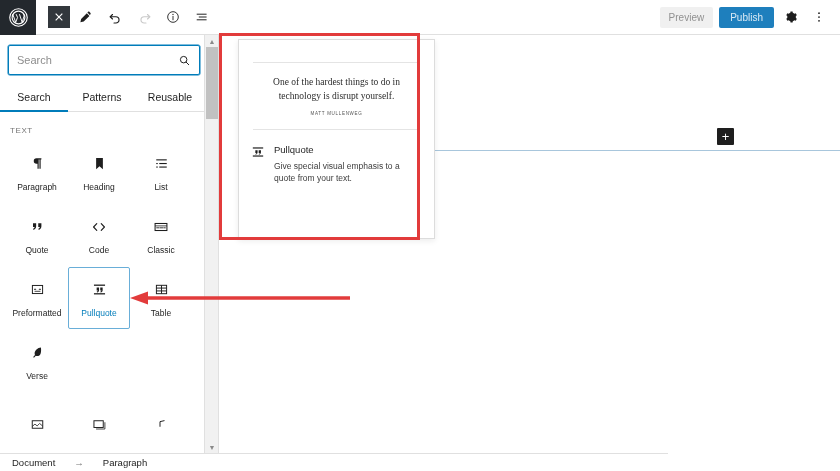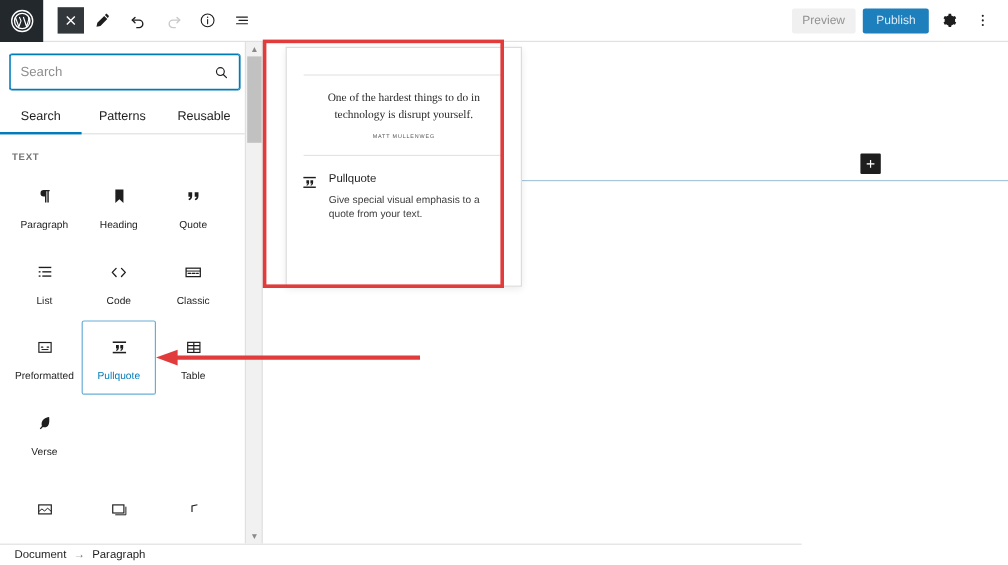--- a/index.html
+++ b/index.html
@@ -68,21 +68,21 @@
   .tab {
     flex: 1; text-align: center; font-size: 10.5px; color: #1e1e1e;
     padding: 8px 0 7px 0; cursor: pointer; border-bottom: 2px solid transparent;
     margin-bottom: -1px; background: transparent; border-left: none; border-right: none; border-top: none;
     font-family: "Liberation Sans", sans-serif;
   }
   .tab.active { color: #1e1e1e; border-bottom: 2px solid #007cba; font-weight: 400; }
 
   .section-label {
     font-size: 8px; letter-spacing: 0.6px; color: #757575;
-    padding: 14px 26px 6px 10px; text-transform: uppercase; font-weight: bold;
+    padding: 14px 26px 6px 10px; text-transform: uppercase;
   }
   .block-grid { display: flex; flex-wrap: wrap; padding: 0 6px; }
   .block-item {
     width: 62px; height: 62px; display: flex; flex-direction: column;
     align-items: center; justify-content: center; cursor: pointer;
     border: 1px solid transparent; border-radius: 2px; margin: 0 0 1px 0;
   }
   .block-item .bi-icon { height: 24px; display: flex; align-items: center; justify-content: center; color: #1e1e1e; }
   .block-item .bi-label { font-size: 8.5px; color: #1e1e1e; margin-top: 7px; text-align: center; line-height: 1.1; }
   .block-item.selected { border: 1px solid #69aed8; }
@@ -149,21 +149,21 @@
   .anno-rect {
     position: absolute; left: 219px; top: 33px; width: 201px; height: 207px;
     border: 3px solid #e23b3b; pointer-events: none;
   }
   .anno-arrow { position: absolute; left: 128px; top: 288px; width: 222px; height: 20px; pointer-events: none; }
 
   
   .footer {
     position: absolute; left: 0; bottom: 0; width: 668px; height: 18px;
     border-top: 1px solid #e0e0e0; background: #fff;
-    display: flex; align-items: center; padding-left: 12px; gap: 6px;
+    display: flex; align-items: center; padding-left: 12px; gap: 19px;
   }
   .crumb { font-size: 9.5px; color: #1e1e1e; cursor: pointer; }
   .crumb-sep { font-size: 9.5px; color: #757575; }
 </style>
 </head>
 <body>
 
 <div class="app">
 
   <div class="header">
@@ -270,37 +270,37 @@
           <svg width="15" height="15" viewBox="0 0 20 20" fill="currentColor">
             <path d="M5.5 2.5h9v15l-4.5-4-4.5 4z"></path>
           </svg>
         </span>
         <span class="bi-label">Heading</span>
       </div>
 
       <div class="block-item">
         <span class="bi-icon">
           <svg width="15" height="15" viewBox="0 0 20 20" fill="currentColor">
-            <path d="M4 5.5h4.2v4.2c0 2.3-1.3 4-3.4 4.8l-.8-1.5c1.3-.5 2-1.3 2.1-2.3H4V5.5zM11 5.5h4.2v4.2c0 2.3-1.3 4-3.4 4.8l-.8-1.5c1.3-.5 2-1.3 2.1-2.3H11V5.5z"></path>
-          </svg>
-        </span>
-        <span class="bi-label">Quote</span>
-      </div>
-
-      <div class="block-item">
-        <span class="bi-icon">
-          <svg width="15" height="15" viewBox="0 0 20 20" fill="currentColor">
             <rect x="3" y="4.4" width="14" height="1.5"></rect>
             <rect x="3" y="9.3" width="2" height="1.5"></rect>
               <rect x="7" y="9.3" width="10" height="1.5"></rect>
             <rect x="3" y="14" width="2" height="1.5"></rect>
               <rect x="7" y="14" width="10" height="1.5"></rect>
           </svg>
         </span>
         <span class="bi-label">List</span>
+      </div>
+
+      <div class="block-item">
+        <span class="bi-icon">
+          <svg width="15" height="15" viewBox="0 0 20 20" fill="currentColor">
+            <path d="M4 5.5h4.2v4.2c0 2.3-1.3 4-3.4 4.8l-.8-1.5c1.3-.5 2-1.3 2.1-2.3H4V5.5zM11 5.5h4.2v4.2c0 2.3-1.3 4-3.4 4.8l-.8-1.5c1.3-.5 2-1.3 2.1-2.3H11V5.5z"></path>
+          </svg>
+        </span>
+        <span class="bi-label">Quote</span>
       </div>
 
       <div class="block-item">
         <span class="bi-icon">
           <svg width="16" height="16" viewBox="0 0 20 20" fill="none" stroke="currentColor" stroke-width="1.4" stroke-linecap="round" stroke-linejoin="round">
             <path d="M7.2 5.8 L3.2 10 L7.2 14.2"></path>
             <path d="M12.8 5.8 L16.8 10 L12.8 14.2"></path>
           </svg>
         </span>
         <span class="bi-label">Code</span>

